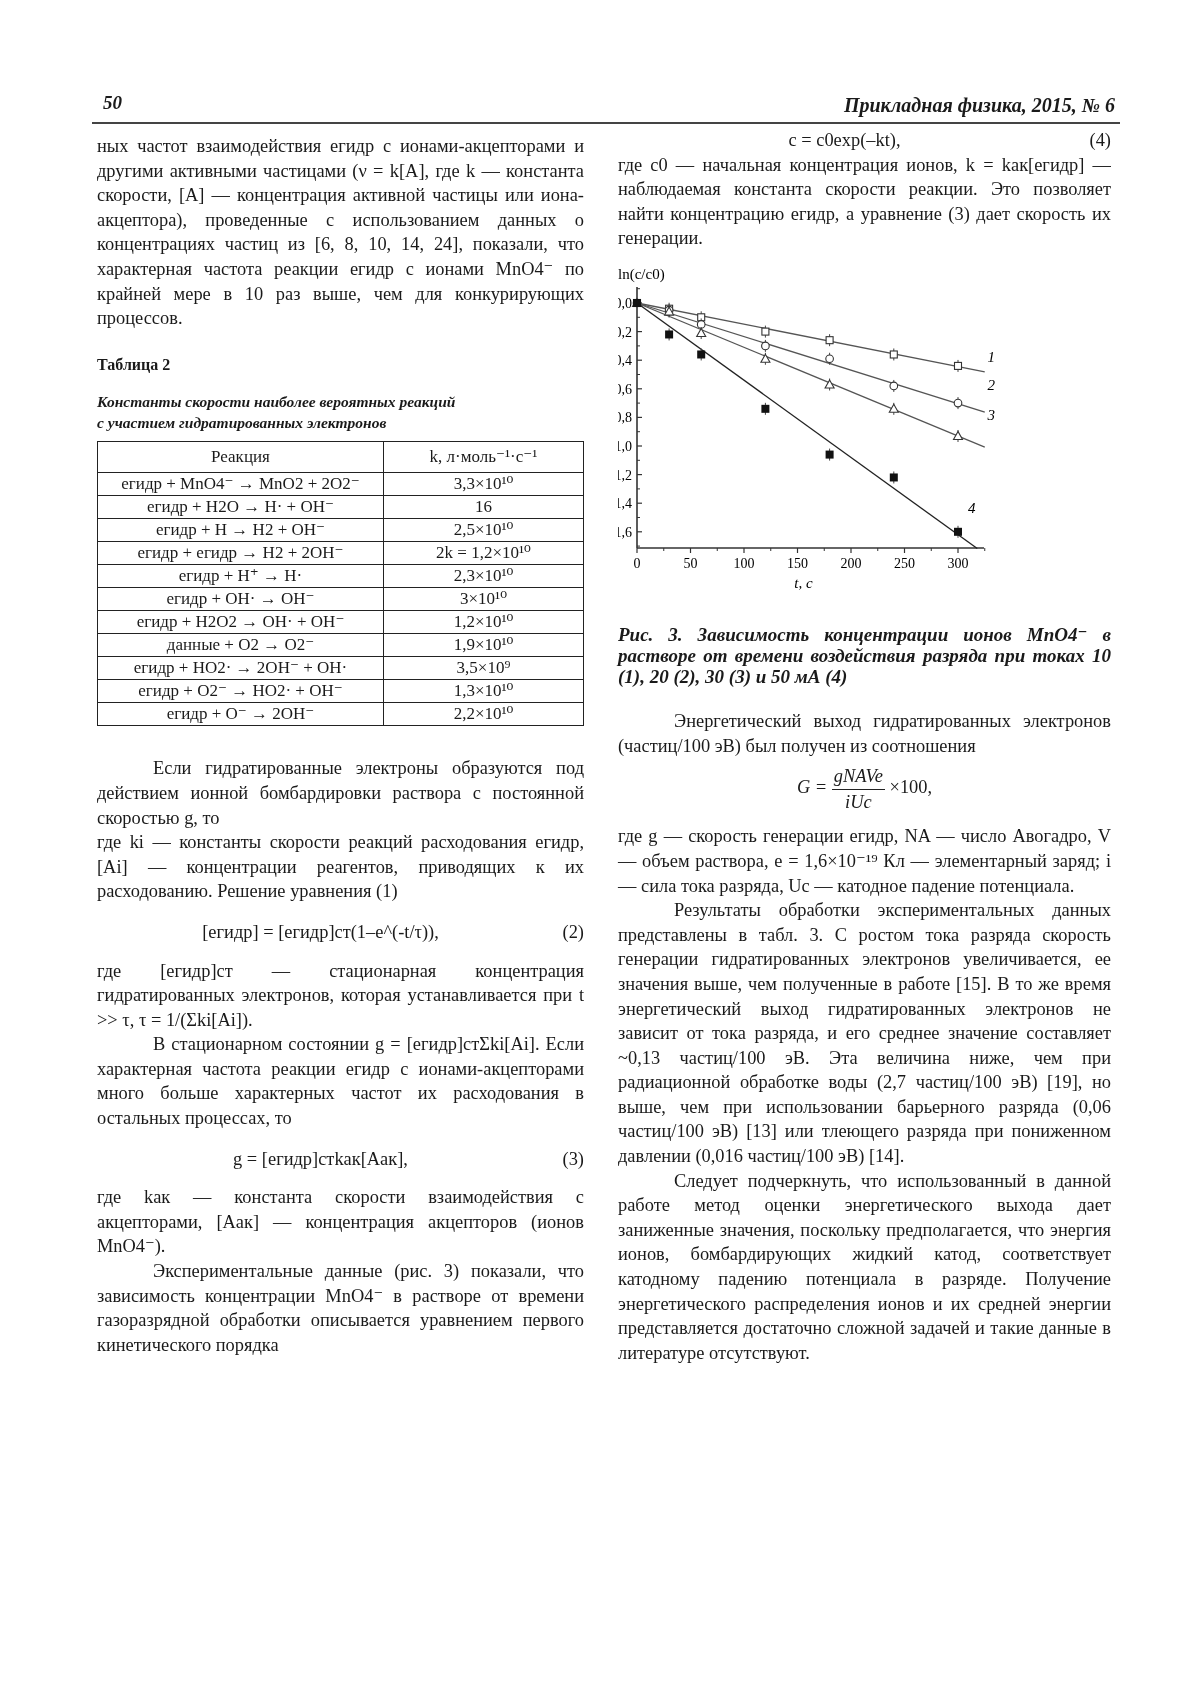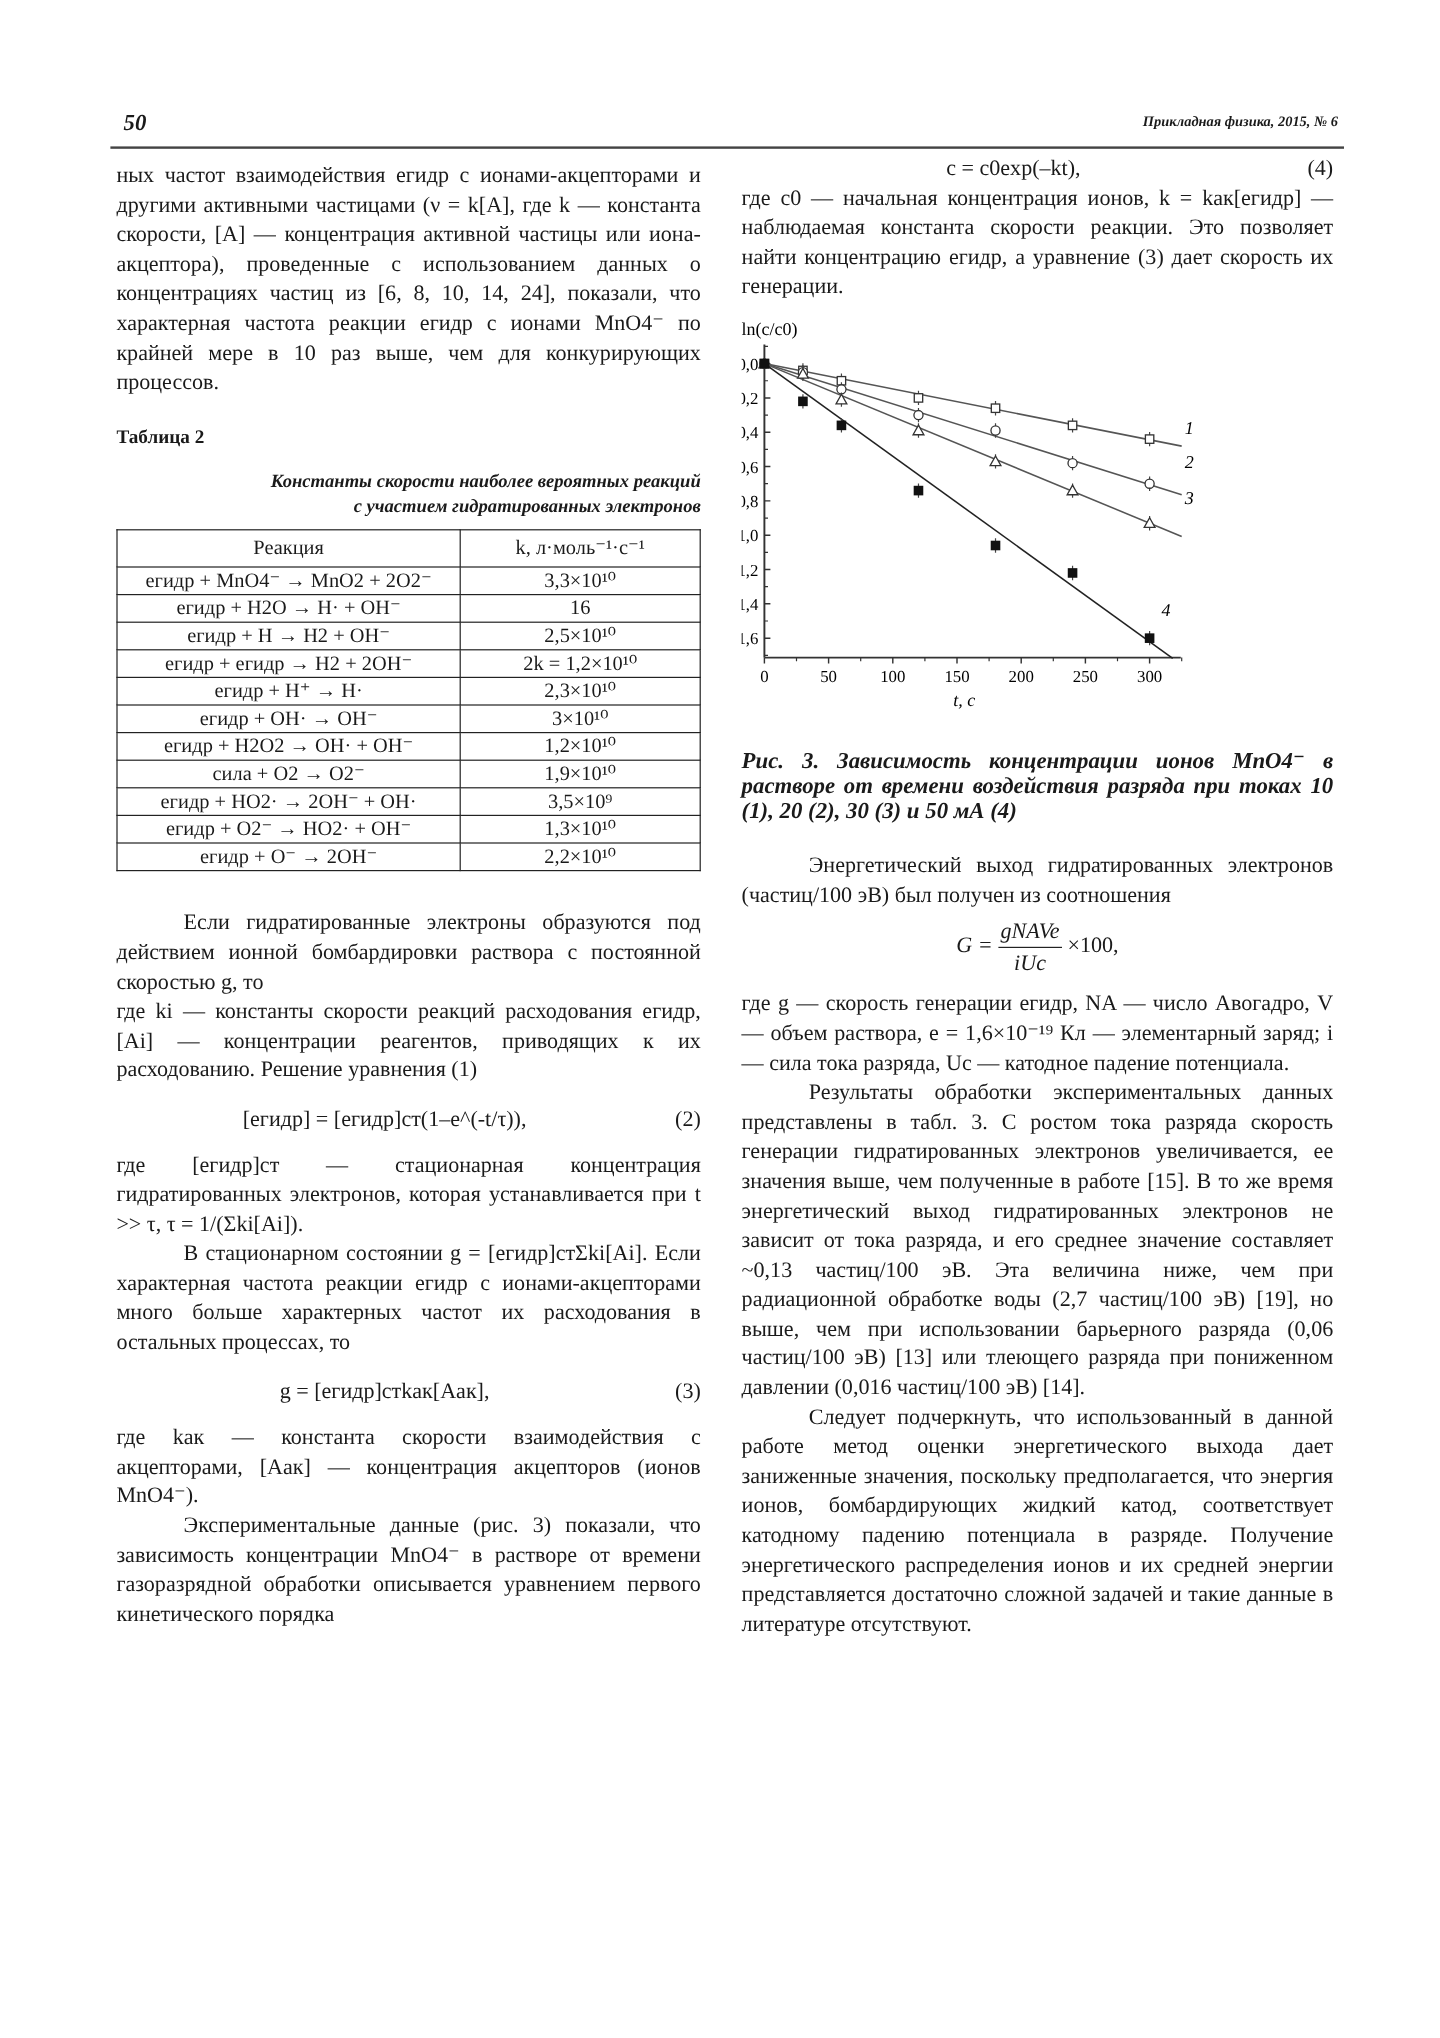--- a/index.html
+++ b/index.html
@@ -1,29 +1,29 @@
 <!DOCTYPE html>
 <html><head>
 <meta charset="utf-8">
 <style>
   html, body { margin:0; padding:0; background:#ffffff; }
   body { width:1200px; height:1698px; position:relative; font-family:"Liberation Serif", "DejaVu Serif", serif; color:#1a1a1a; overflow:hidden; }
   .hdr-num { position:absolute; left:103px; top:92px; font-size:19px; font-weight:bold; font-style:italic; }
-  .hdr-journal { position:absolute; right:85px; top:94px; font-size:12px; font-weight:bold; font-style:italic; }
+  .hdr-journal { position:absolute; right:85px; top:94px; font-size:20px; font-weight:bold; font-style:italic; }
   .hdr-rule { position:absolute; left:92px; right:80px; top:122px; height:0; border-top:2px solid #444; }
   .col { position:absolute; font-size:18.4px; line-height:24.6px; text-align:justify; }
   .col-left { left:97px; width:487px; }
   .col-right { left:618px; width:493px; }
   p { margin:0; }
   .indent { text-indent:56px; }
   .eq { display:flex; justify-content:space-between; align-items:center; }
   .eq .f { flex:1; text-align:center; }
   .eq .n { width:40px; text-align:right; }
   .tbl-label { text-align:left; font-weight:bold; font-size:16px; margin-top:22px; }
-  .tbl-title { text-align:right; font-weight:bold; font-style:italic; font-size:15.5px; line-height:21px; margin-top:14px; margin-bottom:8px; }
+  .tbl-title { text-align:left; font-weight:bold; font-style:italic; font-size:15.5px; line-height:21px; margin-top:14px; margin-bottom:8px; }
   table.kt { width:487px; border-collapse:collapse; font-size:17px; }
   table.kt td, table.kt th { border:1.3px solid #222; text-align:center; padding:0; height:22px; font-weight:normal; line-height:20px; }
   table.kt th { height:30px; }
   table.kt td:first-child, table.kt th:first-child { width:285px; }
   .chart-wrap { position:relative; width:493px; height:355px; margin-top:12px; }
   .fig-cap { font-weight:bold; font-style:italic; font-size:19px; line-height:21px; text-align:justify; margin-top:6px; }
   .frac { display:inline-block; vertical-align:middle; text-align:center; }
   .frac .num { display:block; border-bottom:1px solid #222; padding:0 2px; }
   .frac .den { display:block; padding:0 2px; }
 </style>
@@ -74,21 +74,21 @@
         </tr>
         <tr>
           <td>eгидр + OH· → OH⁻</td>
           <td>3×10¹⁰</td>
         </tr>
         <tr>
           <td>eгидр + H2O2 → OH· + OH⁻</td>
           <td>1,2×10¹⁰</td>
         </tr>
         <tr>
-          <td>сила + O2 → O2⁻</td>
+          <td>данные + O2 → O2⁻</td>
           <td>1,9×10¹⁰</td>
         </tr>
         <tr>
           <td>eгидр + HO2· → 2OH⁻ + OH·</td>
           <td>3,5×10⁹</td>
         </tr>
         <tr>
           <td>eгидр + O2⁻ → HO2· + OH⁻</td>
           <td>1,3×10¹⁰</td>
         </tr>

